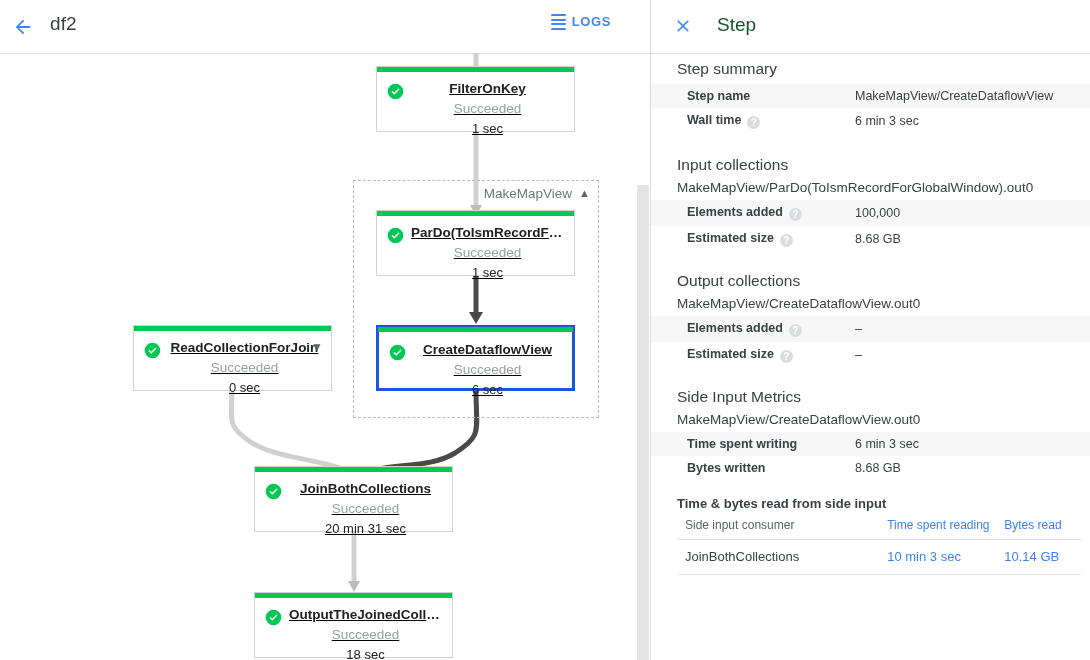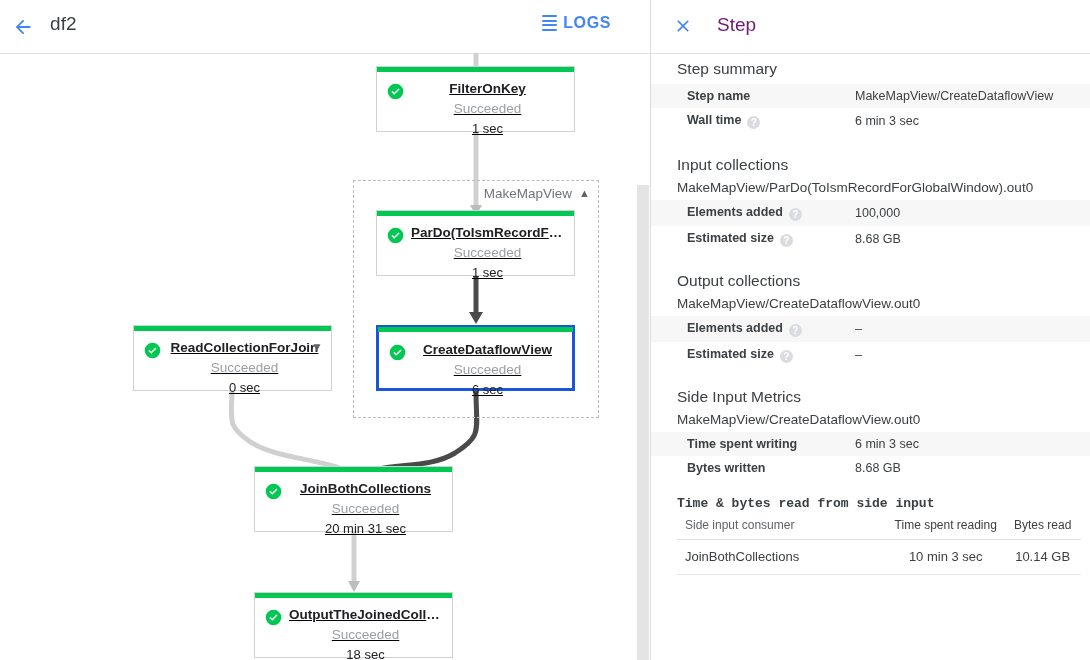--- a/index.html
+++ b/index.html
@@ -34,21 +34,21 @@
   #job-title {
     position: absolute; left: 50px; top: 13px;
     font-size: 19px; color: #3c4043; letter-spacing: .1px;
   }
   #logs-button {
     position: absolute; right: 40px; top: 14px;
     display: flex; align-items: center; gap: 6px;
     cursor: pointer;
   }
   #logs-button .logs-label {
-    font-size: 16px; font-weight: bold; color: #4285f4; letter-spacing: .6px;
+    font-size: 13px; font-weight: bold; color: #4285f4; letter-spacing: .6px;
   }
   .hamburger { display: inline-block; width: 15px; }
   .hamburger i {
     display: block; height: 2px; background: #4285f4; margin-bottom: 2.5px; border-radius: 1px;
   }
   .hamburger i:last-child { margin-bottom: 0; }
 
   #graph-canvas {
     position: absolute; left: 0; top: 53px;
     width: 651px; height: 607px;
@@ -147,21 +147,21 @@
     border-bottom: 1px solid #e0e0e0;
   }
   #close-btn {
     position: absolute; left: 18px; top: 12px;
     width: 28px; height: 28px;
     display: flex; align-items: center; justify-content: center;
     cursor: pointer;
   }
   #detail-title {
     position: absolute; left: 66px; top: 14px;
-    font-size: 19px; color: #701a75;
+    font-size: 19px; color: #14532d;
   }
   #detail-body {
     position: absolute; left: 0; top: 53px;
     width: 439px; height: 607px;
     padding: 0;
     overflow: hidden;
   }
   .sec-title {
     font-size: 15.5px; color: #3c4043;
     margin: 0 0 6px 26px;
@@ -192,41 +192,40 @@
     margin-left: 6px;
     vertical-align: -2px;
     cursor: pointer;
     font-weight: bold;
   }
   .block { margin-bottom: 16px; }
 
   .sidetable-title {
     font-size: 13px; font-weight: bold; color: #3c4043;
     margin: 0 0 2px 26px;
-    font-family: Liberation Mono, monospace;
   }
   table.sidetable {
     width: 404px;
     margin-left: 26px;
     border-collapse: collapse;
   }
   table.sidetable th {
     font-size: 12px; font-weight: normal; color: #5f6368;
     text-align: left;
     padding: 5px 0 7px 0;
     border-bottom: 1px solid #e0e0e0;
     white-space: nowrap;
   }
   table.sidetable td {
     font-size: 13px; color: #3c4043;
     padding: 9px 0 10px 0;
     border-bottom: 1px solid #e8e8e8;
     white-space: nowrap;
   }
-  table.sidetable td.num, table.sidetable th.num { color: #404040; text-align: center; }
+  table.sidetable td.num, table.sidetable th.num { color: #3b82f6; }
   table.sidetable .c1 { width: 208px; padding-left: 8px; }
   table.sidetable .c2 { width: 118px; }
   table.sidetable .c3 { width: 78px; }
 </style>
 </head>
 <body>
 
 <div id="root">
 
   <div id="graph-panel">

